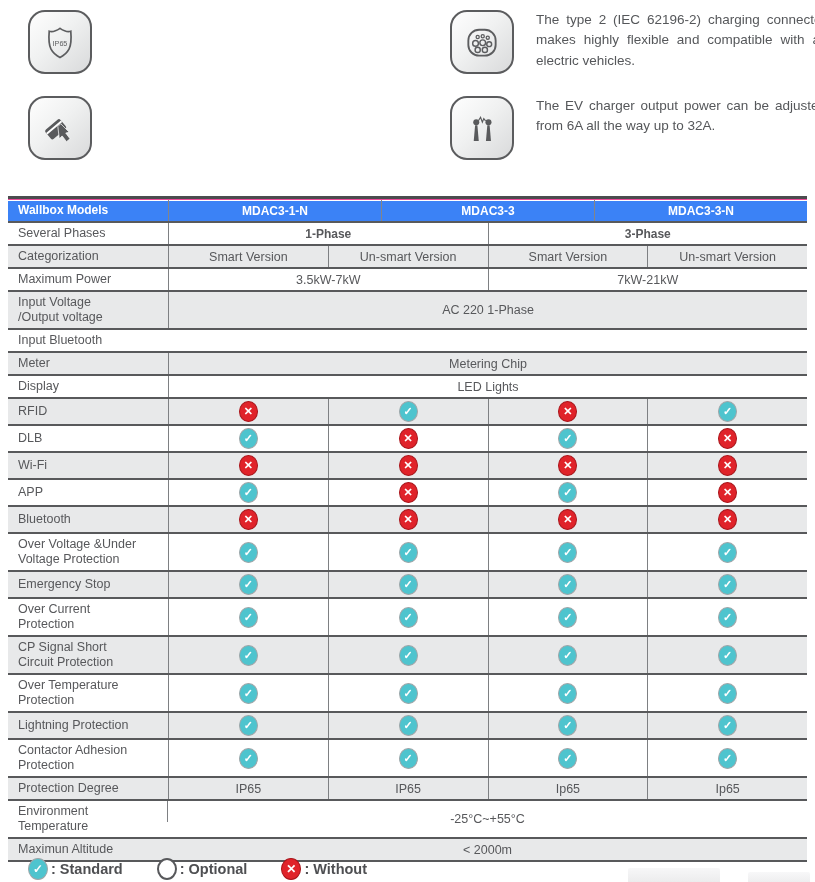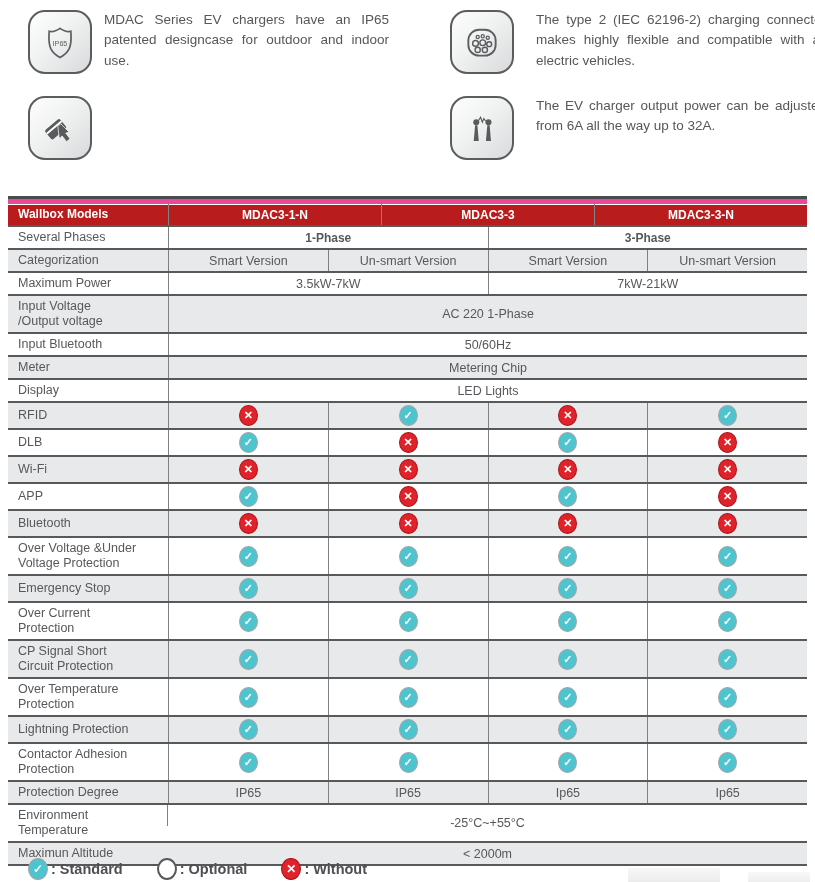--- a/index.html
+++ b/index.html
@@ -15,21 +15,21 @@
     display:flex;align-items:center;justify-content:center;}
   .feature .ftext{margin-left:12px;font-size:13.5px;line-height:1.5;color:#55575a;
     text-align:justify;}
   .f-left .ftext{width:285px;}
   .f-right .ftext{width:290px;margin-left:22px;}
 
   
   .spec-table{position:absolute;left:8px;top:196px;width:799px;border-top:3px solid #4b4c4e;}
   .trow{display:flex;border-bottom:2px solid #58595b;min-height:21px;background:#fff;}
   .trow.shade{background:#e8e9ea;}
-  .trow.thead{background:#b91c1c;border-top:5px solid #ec4899;border-bottom:2px solid #595a5c;
+  .trow.thead{background:#3b82f6;border-top:1px solid #ec4899;border-bottom:2px solid #595a5c;
     box-shadow:0 1px 0 #fff inset;}
   .cell{box-sizing:border-box;display:flex;align-items:center;}
   .label-col{flex:none;width:160px;padding:3px 4px 3px 10px;flex-direction:column;
     align-items:flex-start;justify-content:center;font-size:12.5px;line-height:15px;}
   .thead .label-col{color:#fff;font-weight:700;font-size:12px;}
   .data-col{flex:1 1 0;justify-content:center;text-align:center;font-size:12.5px;
     border-left:1px solid #7e8083;position:relative;padding:2px 4px;}
   .thead .data-col{color:#fff;font-weight:700;font-size:12px;border-left:1px solid #838487;}
   .data-col.bold{font-weight:700;font-size:12px;}
   .data-col.noleft{border-left:none;text-align:center;}
@@ -66,21 +66,20 @@
 
   <div class="features">
 
     <div class="feature f-left">
       <span class="icon-box">
         <svg width="46" height="46" viewBox="0 0 64 64">
           <path d="M17 17 C22 19 26 17 32 13 C38 17 42 19 47 17 C47 17 48.5 34 44.5 42 C40.5 49.5 32 53.5 32 53.5 C32 53.5 23.5 49.5 19.5 42 C15.5 34 17 17 17 17 Z" fill="none" stroke="#5c5d5f" stroke-width="2.4"></path>
           <text x="32" y="37" font-size="10" text-anchor="middle" fill="#5c5d5f">IP65</text>
         </svg>
       </span>
-      <div class="ftext">MDAC Series EV chargers have an IP65 patented designcase for outdoor and indoor use.</div>
     </div>
 
     <div class="feature f-right">
       <span class="icon-box">
         <svg width="46" height="46" viewBox="0 0 64 64">
           <rect x="13" y="15" width="38" height="36" rx="15" fill="none" stroke="#5c5d5f" stroke-width="2.6"></rect>
           <circle cx="26" cy="25" r="2.2" fill="none" stroke="#5c5d5f" stroke-width="1.8"></circle>
           <circle cx="33" cy="24" r="2.2" fill="none" stroke="#5c5d5f" stroke-width="1.8"></circle>
           <circle cx="40" cy="26" r="2.2" fill="none" stroke="#5c5d5f" stroke-width="1.8"></circle>
           <circle cx="23" cy="34" r="4" fill="none" stroke="#5c5d5f" stroke-width="2"></circle>
@@ -154,21 +153,20 @@
         <div class="cell label-col">
           <div>Input Voltage</div>
           <div>/Output voltage</div>
         </div>
         <div class="cell data-col" style="flex-grow: 2;">AC 220 1-Phase</div>
       </div>
       <div class="trow">
         <div class="cell label-col">
           <div>Input Bluetooth</div>
         </div>
-        <div class="cell data-col" style="flex-grow: 4;">50/60Hz</div>
       </div>
       <div class="trow shade">
         <div class="cell label-col">
           <div>Meter</div>
         </div>
         <div class="cell data-col" style="flex-grow: 4;">Metering Chip</div>
       </div>
       <div class="trow">
         <div class="cell label-col">
           <div>Display</div>

